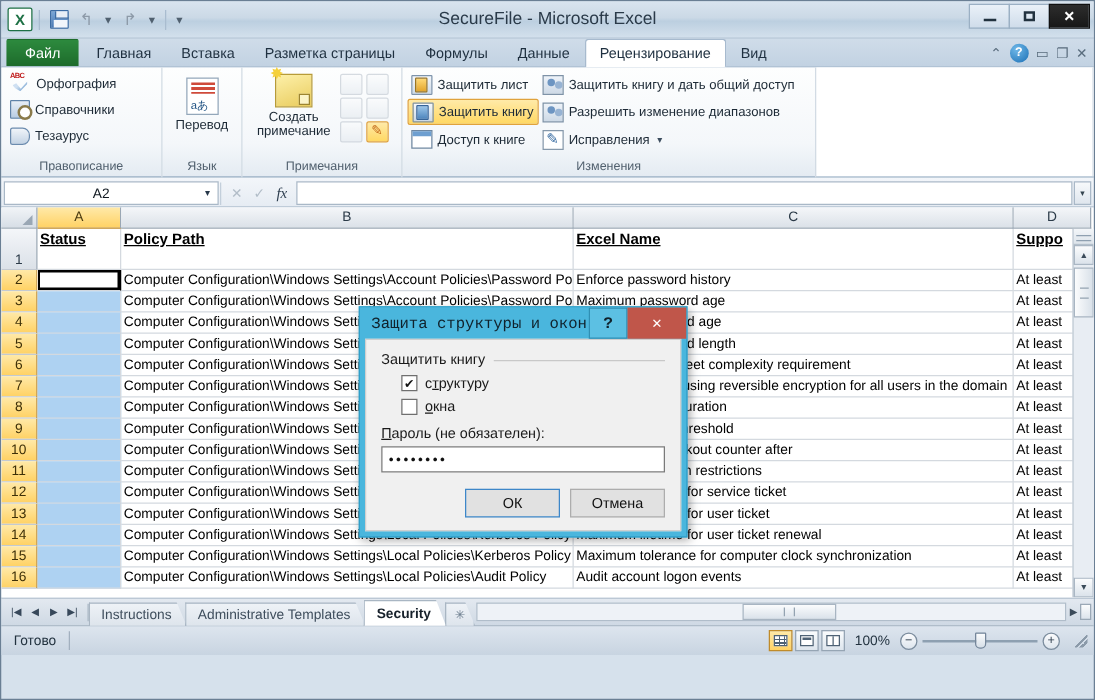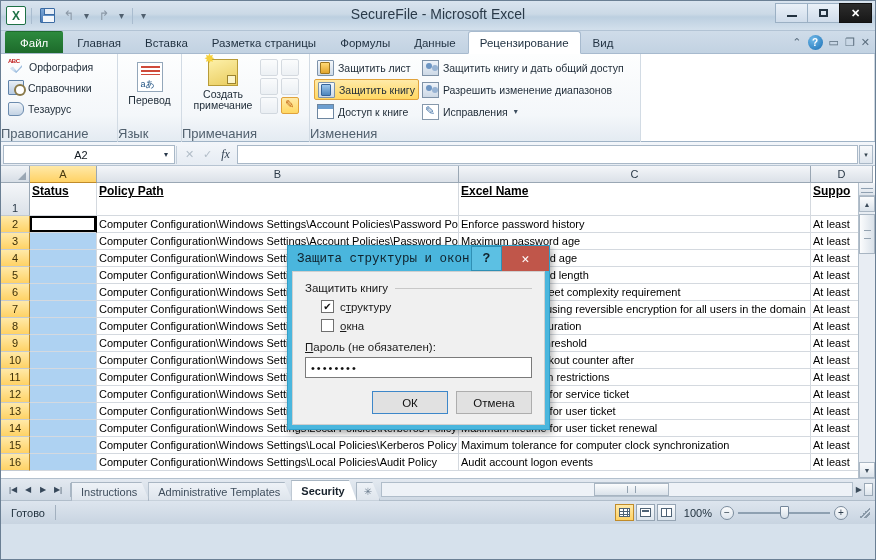--- a/index.html
+++ b/index.html
@@ -153,21 +153,22 @@
   }
   .rgroup {
     height: 88px;
     display: flex; flex-direction: column;
     border-right: 1px solid #d2dbe4;
     position: relative;
   }
   .rgroup-body { flex: 1; display: flex; align-items: flex-start; padding: 3px 4px 0 4px; }
   .rgroup-label {
     height: 16px;
-    font-size: 13px;
+    text-align: center;
+    font-size: 10px;
     color: #51606e;
     line-height: 16px;
   }
   .bigbtn {
     width: 62px;
     display: flex; flex-direction: column; align-items: center;
     padding-top: 2px;
     cursor: default;
     font-size: 10.5px; color: #1d2a36;
     text-align: center;
@@ -684,21 +685,21 @@
       <span class="tsr-ico">⌃</span>
       <span class="help-ico">?</span>
       <span class="tsr-ico">▭</span>
       <span class="tsr-ico">❐</span>
       <span class="tsr-ico">✕</span>
     </div>
   </div>
 
   <div class="ribbon">
 
-    <div class="rgroup" style="width:117px">
+    <div class="rgroup" style="width:129px">
       <div class="rgroup-body" style="flex-direction:column; padding-top:2px">
         <div class="smallrow">
           <span class="ico ico-abc"></span>
           <span>Орфография</span>
         </div>
         <div class="smallrow">
           <span class="ico ico-book"></span>
           <span>Справочники</span>
         </div>
         <div class="smallrow">

